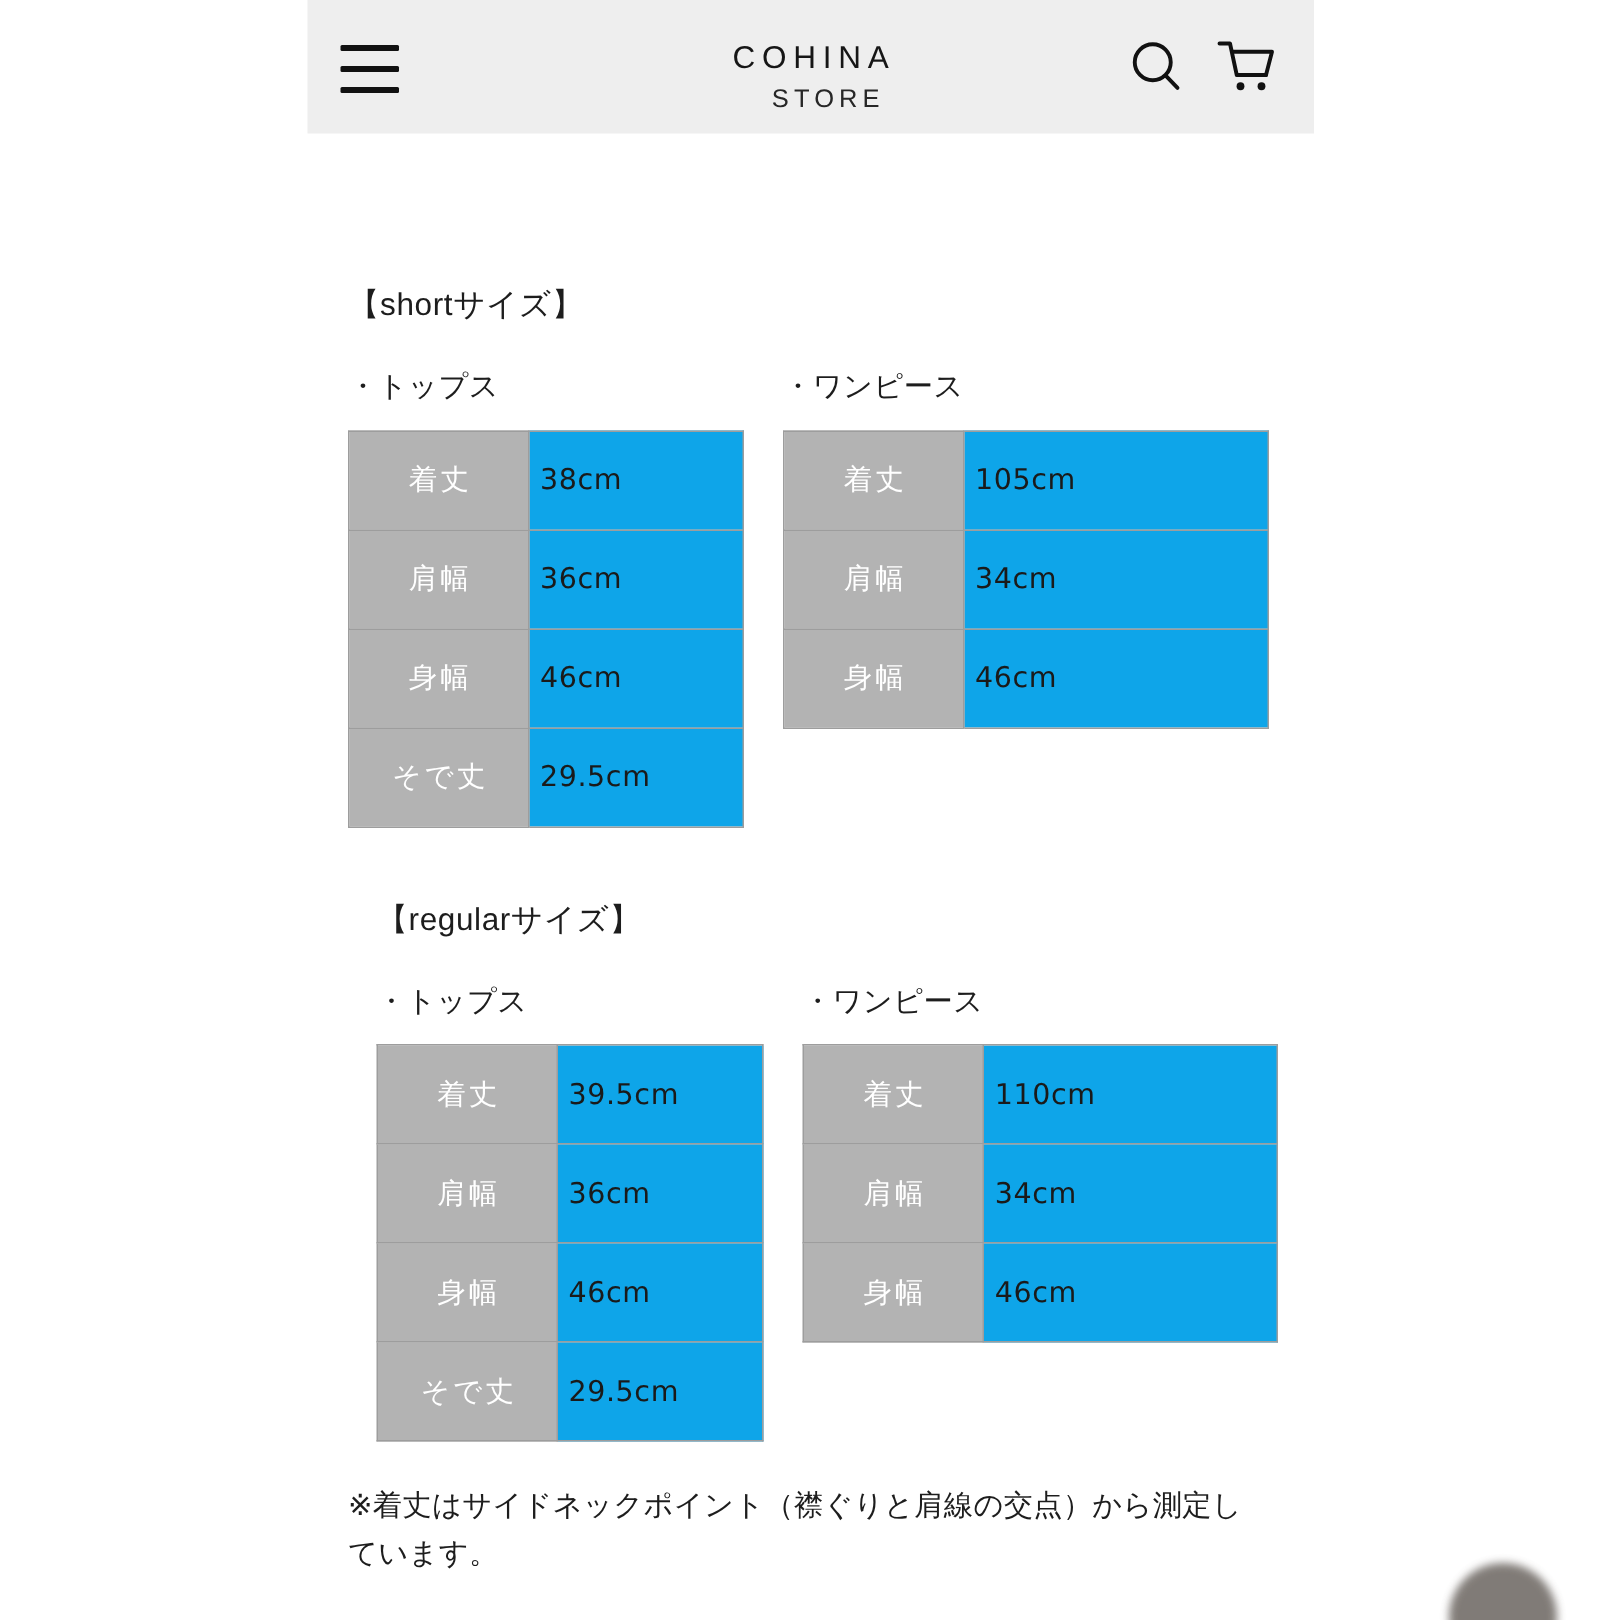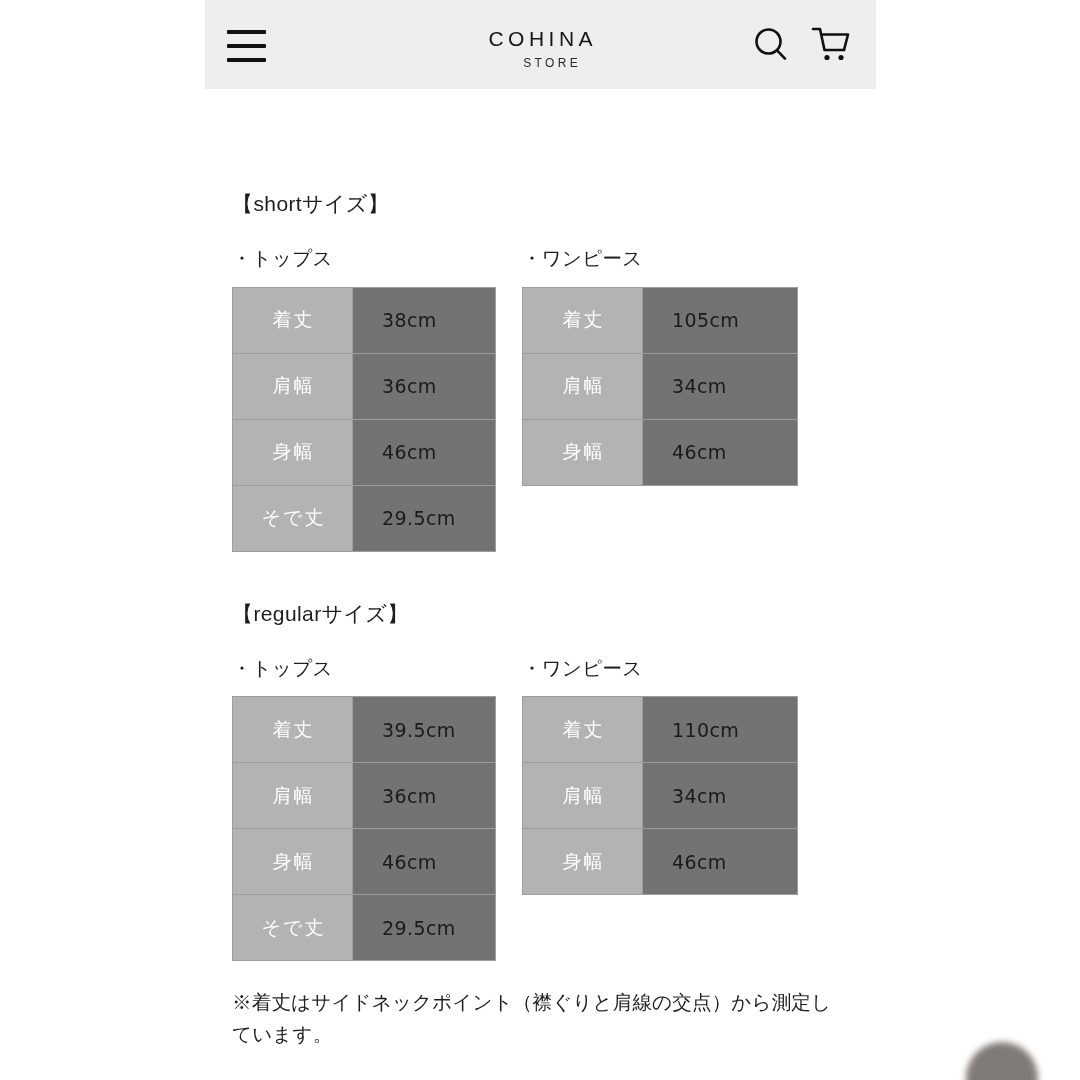--- a/index.html
+++ b/index.html
@@ -68,21 +68,21 @@
     font-size: 21px;
     letter-spacing: 4.5px;
     color: #161616;
     line-height: 1.05;
     font-weight: 400;
     text-indent: 4.5px;
   }
   #brand .brand-sub {
     display: block;
     margin-top: 6px;
-    font-size: 12px;
+    font-size: 17px;
     letter-spacing: 3.4px;
     color: #272727;
     text-indent: 3.4px;
     padding-left: 20px;
   }
 
   #header-actions {
     position: absolute;
     right: 22px;
     top: 22px;
@@ -149,21 +149,21 @@
     color: #1d1d1d;
     line-height: 1.3;
   }
 
   .tables-row {
     display: flex;
     gap: 26px;
     margin-top: 30px;
   }
   .table-col.tops { width: 264px; }
-  .table-col.dress { width: 276px; }
+  .table-col.dress { width: 324px; }
 
   .col-title {
     font-size: 19.5px;
     color: #1d1d1d;
     letter-spacing: 0.3px;
     margin-bottom: 16px;
     line-height: 1.2;
   }
 
   table.spec {
@@ -180,35 +180,34 @@
   }
   table.spec td.k {
     width: 120px;
     background: #b3b3b3;
     color: #ffffff;
     text-align: center;
     letter-spacing: 2px;
     text-indent: 2px;
   }
   table.spec td.v {
-    background: #737373;
+    background: #0ea5e9;
     color: #1a1a1a;
-    padding-left: 29px;
+    padding-left: 7px;
     letter-spacing: 0.4px;
     font-family: "DejaVu Sans", "Liberation Sans", sans-serif;
   }
 
   #note {
     margin-top: 28px;
     font-size: 19.5px;
     line-height: 1.62;
     color: #1d1d1d;
     width: 610px;
     letter-spacing: 0.2px;
-    font-family: Liberation Mono, monospace;
   }
 
   
   #floating-button {
     position: absolute;
     right: 42px;
     bottom: -34px;
     width: 72px;
     height: 72px;
     border-radius: 50%;
@@ -301,21 +300,21 @@
                 <td class="k">身幅</td>
                 <td class="v">46cm</td>
               </tr>
             </tbody>
           </table>
         </div>
 
       </div>
     </div>
 
-    <div class="size-group" style="margin-top:48px;">
+    <div class="size-group" style="margin-top:48px;margin-left:19px;">
       <div class="group-title">【regularサイズ】</div>
       <div class="tables-row">
 
         <div class="table-col tops">
           <div class="col-title">・トップス</div>
           <table class="spec">
             <tbody>
               <tr>
                 <td class="k">着丈</td>
                 <td class="v">39.5cm</td>

